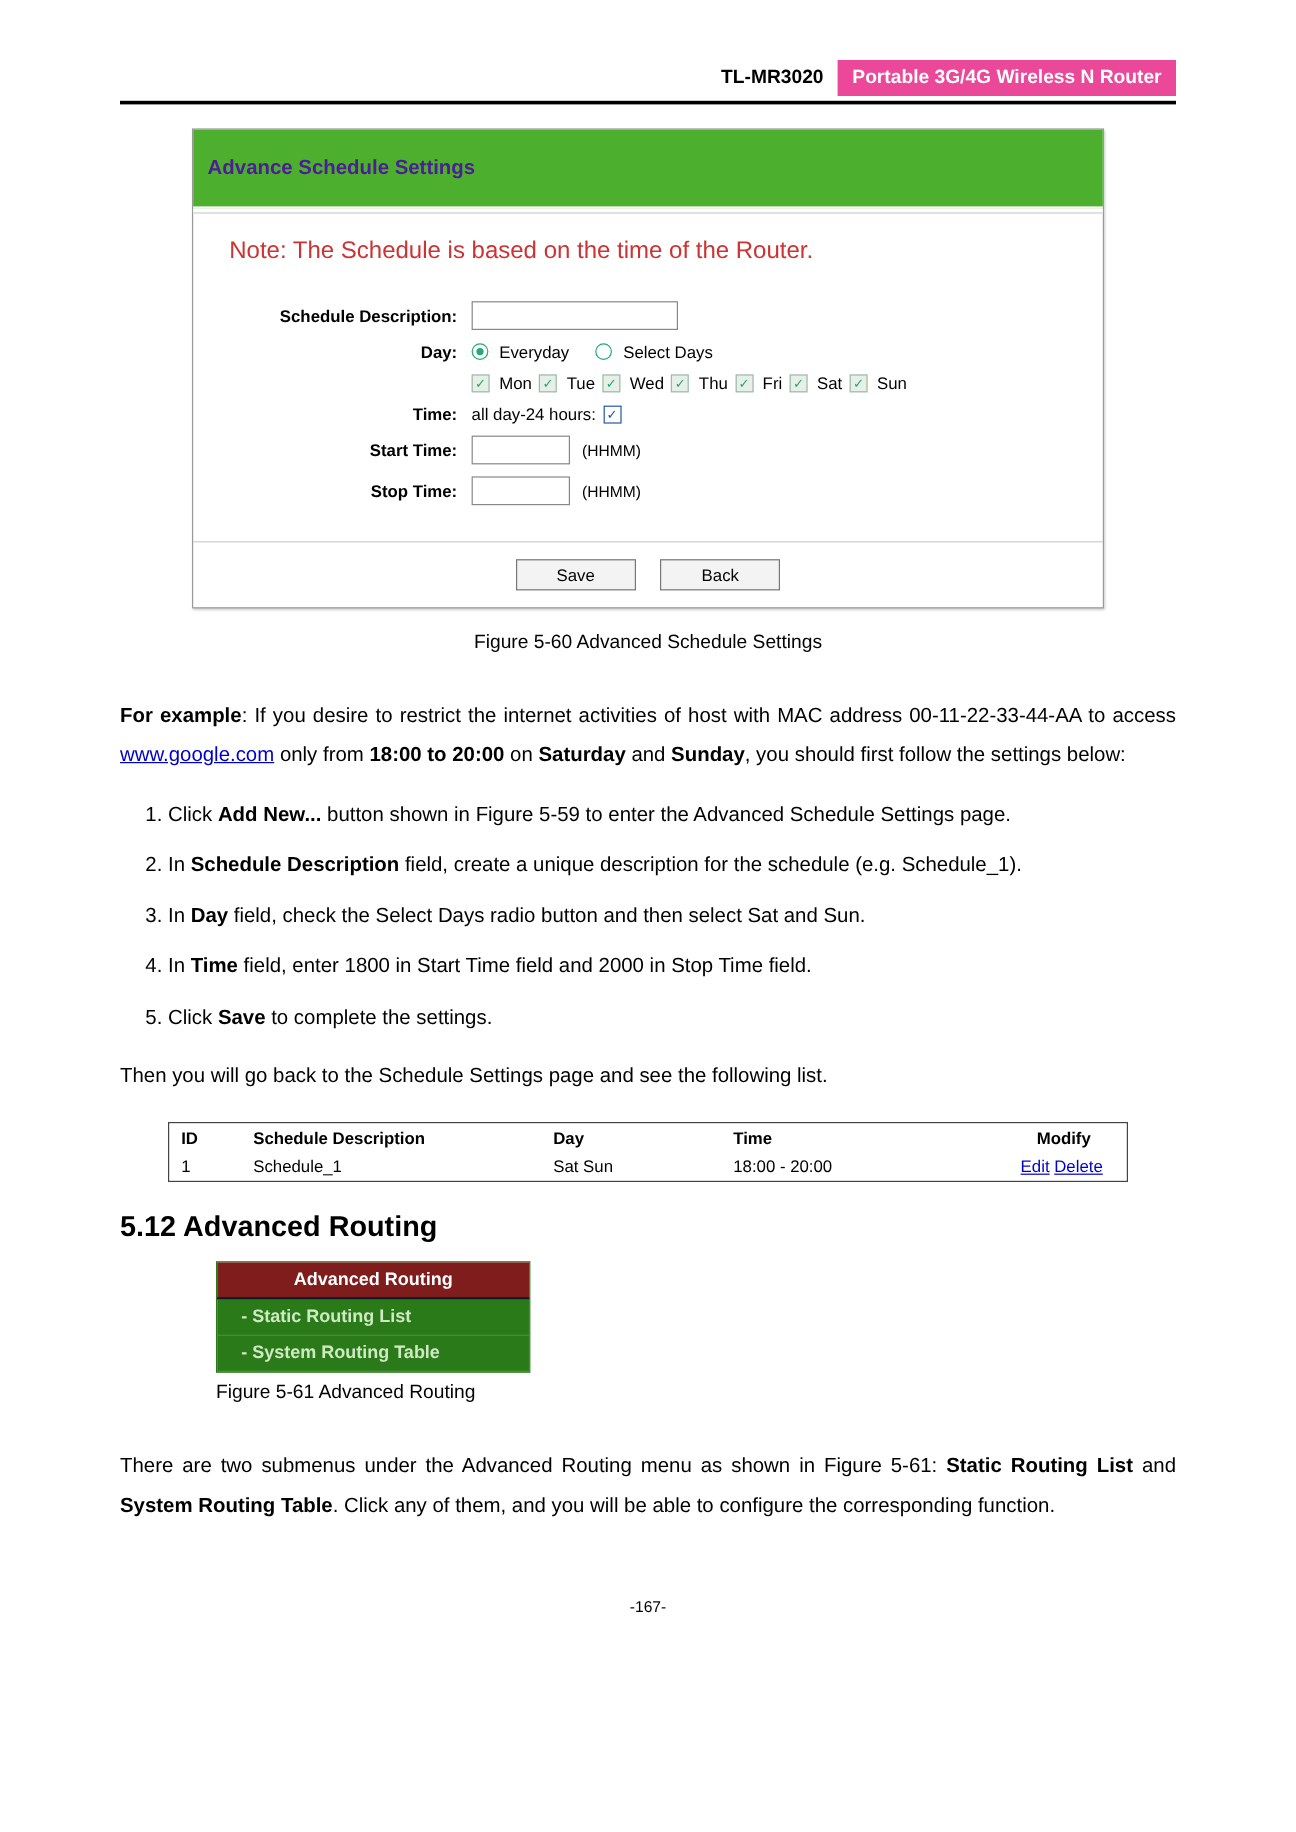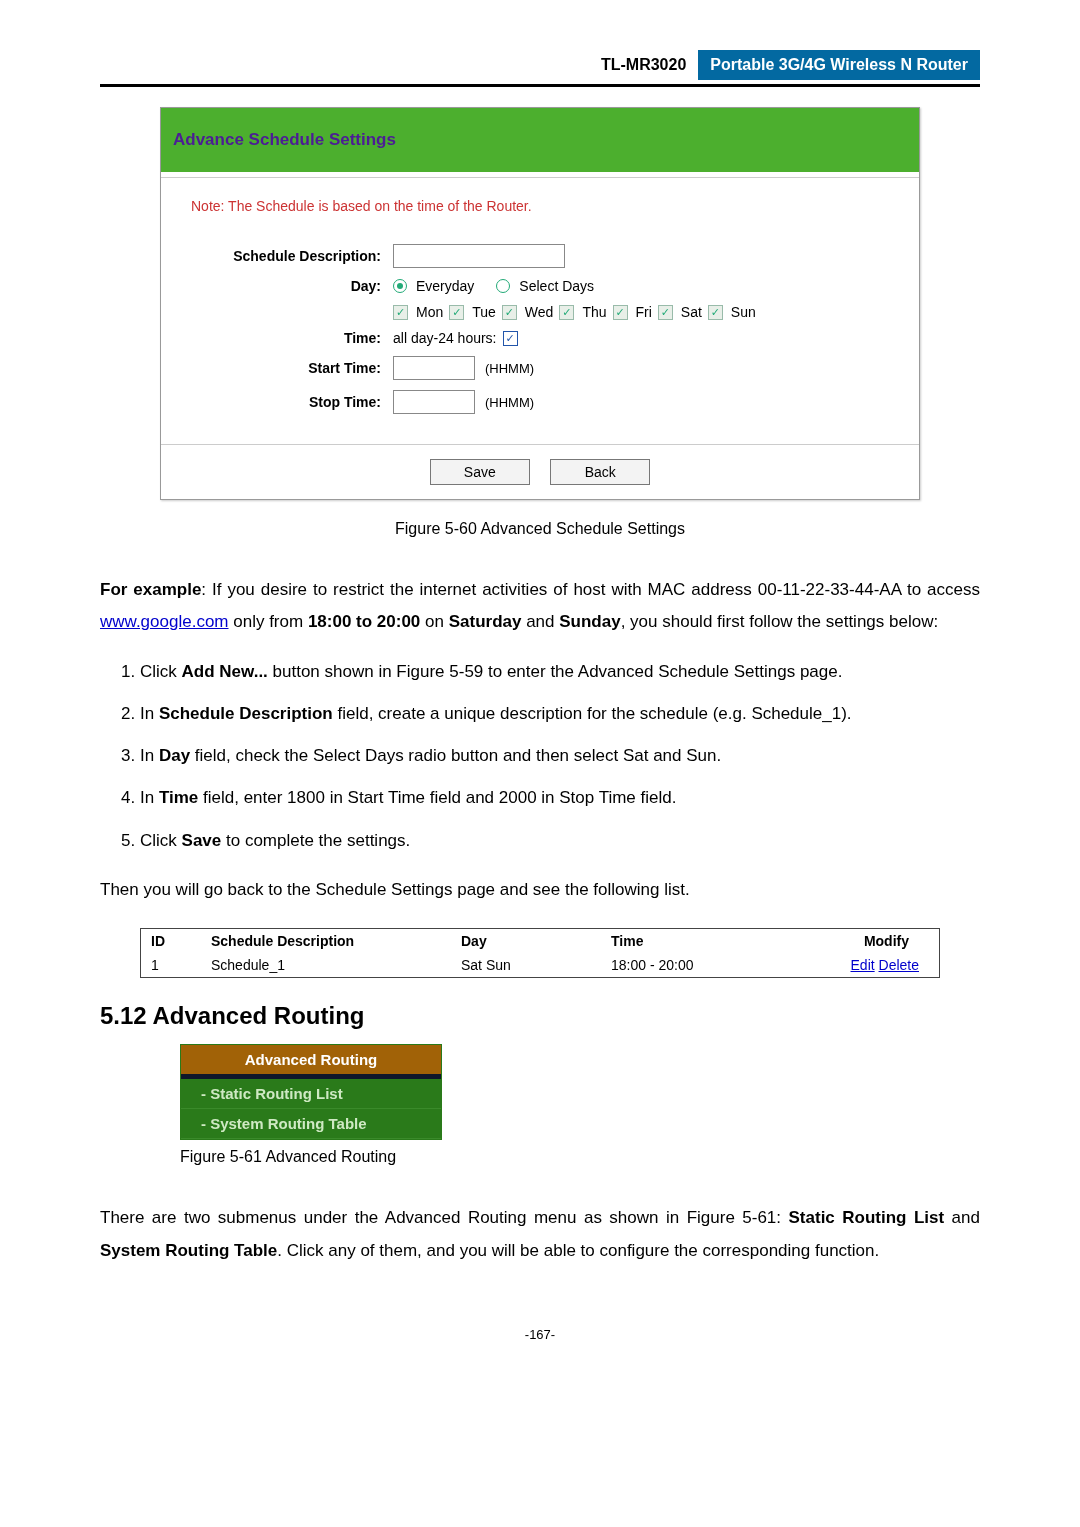--- a/index.html
+++ b/index.html
@@ -22,21 +22,21 @@
     align-items: flex-end;
   }
   .header-model {
     background: #fff;
     color: #000;
     font-weight: bold;
     padding: 6px 12px;
     font-size: 16px;
   }
   .header-desc {
-    background: #0369a1;
+    background: #ec4899;
     color: #fff;
     font-weight: bold;
     padding: 6px 12px;
     font-size: 16px;
   }
   .panel {
     border: 1px solid #999;
     margin: 0 60px;
     box-shadow: 1px 1px 2px #ccc;
   }
@@ -51,21 +51,21 @@
   .panel-subbar {
     height: 3px;
     background: #fff;
     border-bottom: 1px solid #ccc;
   }
   .panel-body {
     padding: 20px 30px 20px 30px;
   }
   .note {
     color: #c33;
-    font-size: 14px;
+    font-size: 20px;
     margin-bottom: 30px;
   }
   .form-row {
     display: flex;
     align-items: center;
     margin-bottom: 10px;
     font-size: 14px;
   }
   .form-label {
     width: 190px;
@@ -184,26 +184,26 @@
     font-weight: bold;
     margin: 10px 0 14px;
   }
   .menu-panel {
     width: 260px;
     margin-left: 80px;
     border: 1px solid #2a7a1a;
     font-size: 15px;
   }
   .menu-head {
-    background: #a16207;
+    background: #7f1d1d;
     color: #fff;
     font-weight: bold;
     text-align: center;
     padding: 6px 0;
-    border-bottom: 5px solid #0f172a;
+    border-bottom: 2px solid #0f172a;
   }
   .menu-item {
     background: #2a7a1a;
     color: #cfe9c3;
     font-weight: bold;
     padding: 6px 0 6px 20px;
     border-bottom: 1px solid #3a8a2a;
   }
   .page-num {
     text-align: center;

